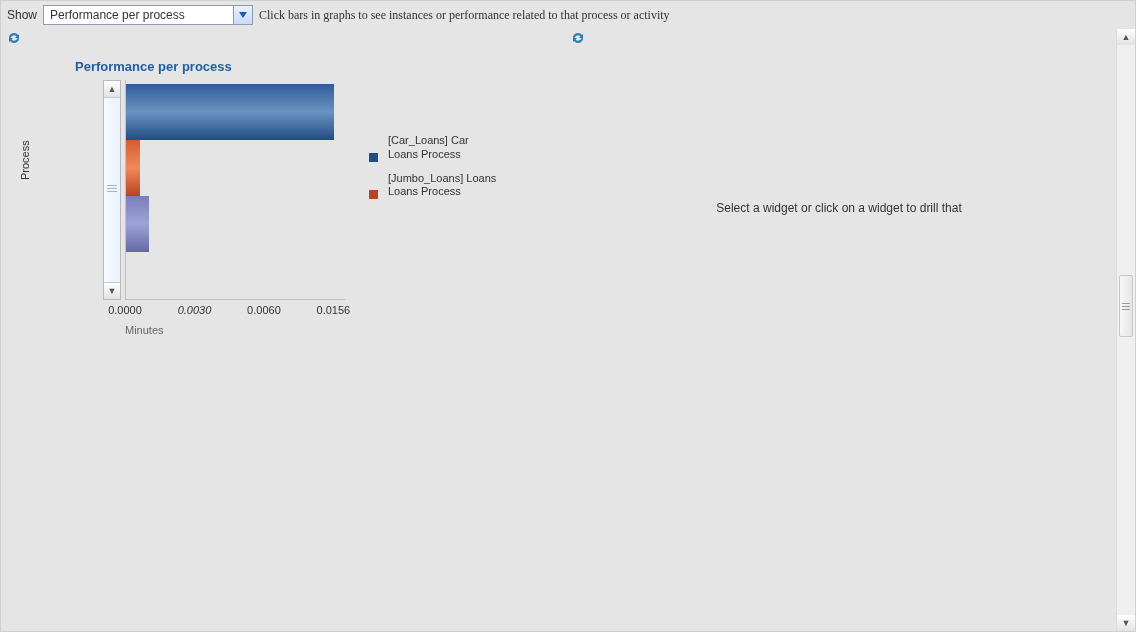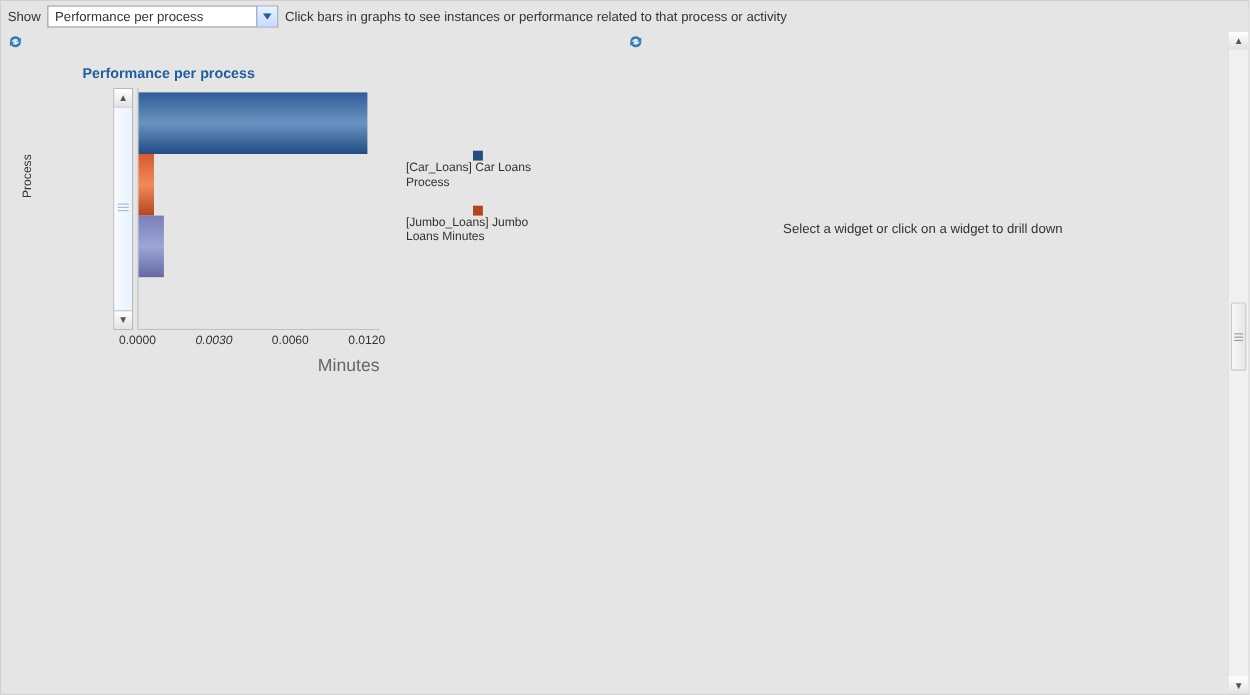--- a/index.html
+++ b/index.html
@@ -44,21 +44,21 @@
   .select-wrap .sel-btn {
     width: 18px;
     height: 18px;
     border-left: 1px solid #7f97c1;
     background: linear-gradient(to bottom, #e9f1ff, #c6dbff);
     display: flex;
     align-items: center;
     justify-content: center;
   }
   .sel-btn svg { width: 8px; height: 6px; }
-  .hint { color: #333; }
+  .hint { color: #333; font-family: Liberation Serif, serif; }
 
   .refresh-icon {
     width: 18px; height: 18px; display: inline-flex; align-items: center; justify-content: center;
   }
   .refresh-row {
     position: absolute;
     top: 28px;
     left: 4px;
     right: 18px;
     display: flex;
@@ -169,40 +169,39 @@
     height: 16px;
     font-size: 11px;
     color: #333;
   }
   .x-tick { position: absolute; transform: translateX(-50%); }
   .x-label {
     position: absolute;
     left: 50px;
     top: 244px;
     width: 220px;
-    text-align: right;
-    font-size: 16px;
+    text-align: left;
+    font-size: 11px;
     color: #666;
   }
 
   .legend {
     position: absolute;
     left: 294px;
     top: 54px;
     width: 130px;
     font-size: 11px;
     color: #333;
     line-height: 1.25;
   }
   .legend-item {
     display: flex;
-    align-items: center;
-    gap: 0;
+    align-items: flex-end;
+    gap: 10px;
     margin-bottom: 10px;
-    flex-direction: column;
   }
   .swatch {
     width: 9px; height: 9px; margin-top: 3px; flex: 0 0 auto;
   }
 
   .right-placeholder {
     position: absolute;
     left: 0; right: 0;
     top: 150px;
     text-align: center;
@@ -306,40 +305,40 @@
             </div>
             <div class="bar" style="top: 116px; width: 23.1579px;">
               <div class="bar-inner" style="background: linear-gradient(rgb(122, 127, 185) 0%, rgb(158, 164, 214) 50%, rgb(100, 105, 165) 100%);"></div>
             </div>
           </div>
 
         <div class="x-ticks" id="x-ticks">
             <div class="x-tick" style="left: 0px; text-align: right;">0.0000</div>
             <div class="x-tick" style="left: 69.4737px; font-style: italic;">0.0030</div>
             <div class="x-tick" style="left: 138.947px;">0.0060</div>
-            <div class="x-tick" style="left: 208.421px;">0.0120</div>
+            <div class="x-tick" style="left: 208.421px;">0.0156</div>
           </div>
         <div class="x-label">Minutes</div>
 
         <div class="legend" id="legend">
             <div class="legend-item">
               <div class="swatch" style="background: rgb(33, 76, 132);"></div>
               <div>[Car_Loans] Car Loans Process</div>
             </div>
             <div class="legend-item">
               <div class="swatch" style="background: rgb(182, 69, 31);"></div>
-              <div>[Jumbo_Loans] Jumbo Loans Minutes</div>
+              <div>[Jumbo_Loans] Loans Loans Process</div>
             </div>
           </div>
 
       </div>
     </div>
 
     <div class="right-panel">
-      <div class="right-placeholder">Select a widget or click on a widget to drill down</div>
+      <div class="right-placeholder">Select a widget or click on a widget to drill that</div>
     </div>
 
   </div>
 
 
   <div class="page-vscroll">
     <div class="arrow">▲</div>
     <div class="track">
       <div class="thumb">
         <div class="grips">

